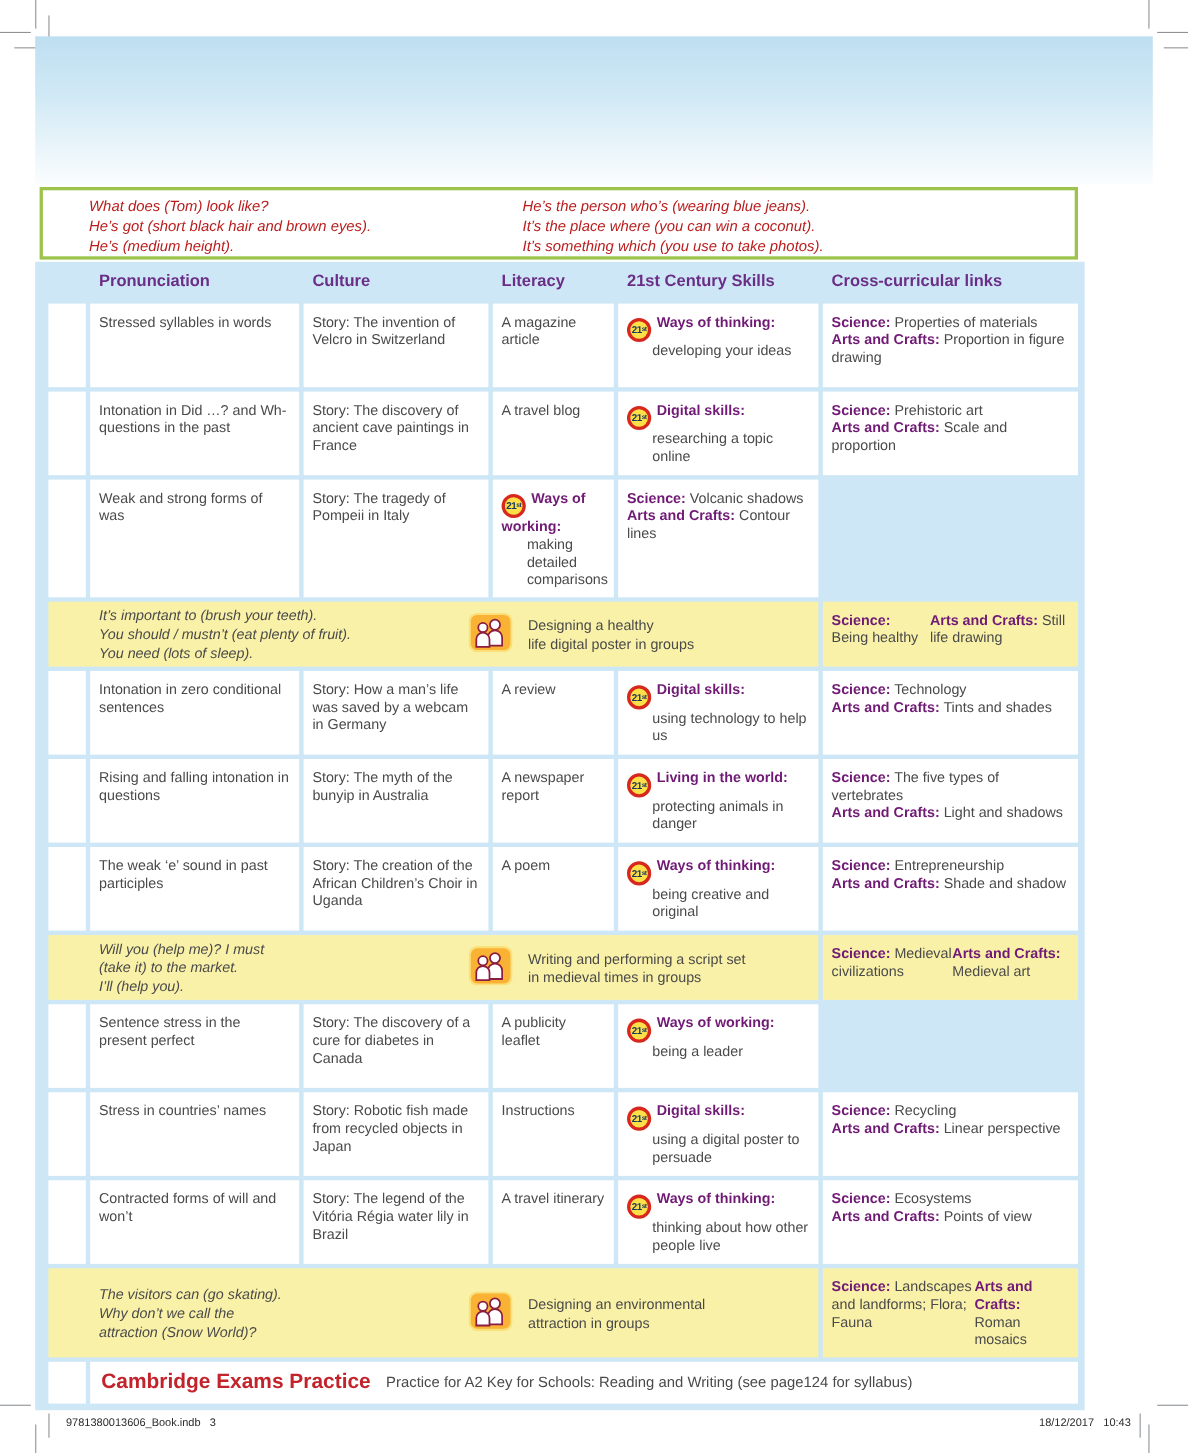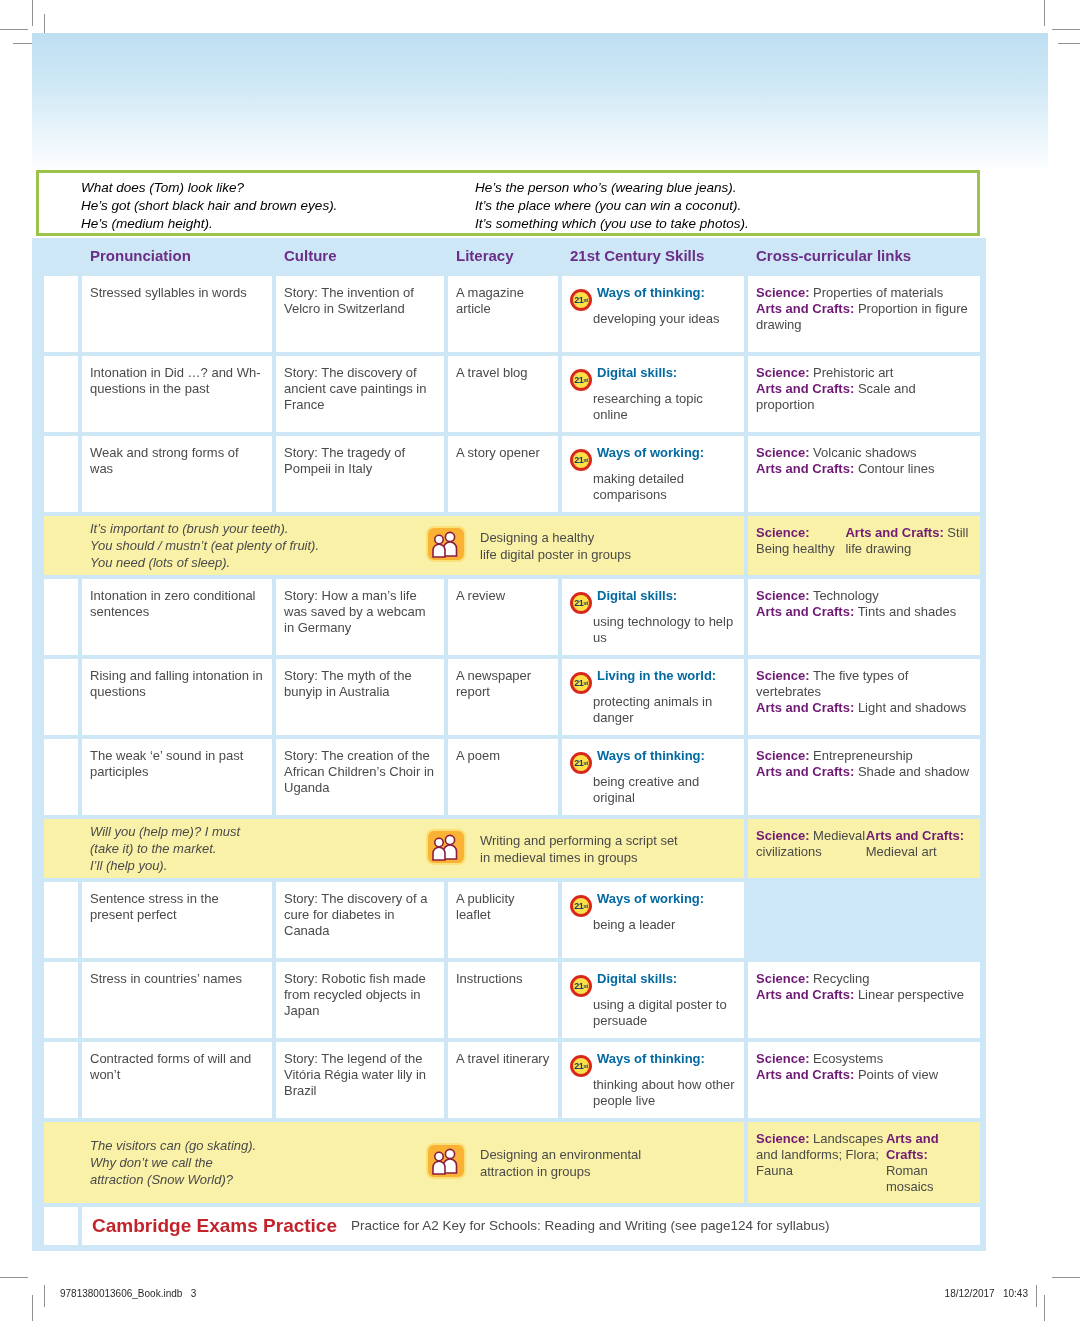--- a/index.html
+++ b/index.html
@@ -11,21 +11,21 @@
   .crop{position:absolute;background:#8f9396;}
   
   .gradient-band{
     position:absolute;left:32px;top:33px;width:1016px;height:135px;
     background:linear-gradient(180deg,#bedff1 0%,#cfe8f5 38%,#e9f5fa 75%,#fbfdfe 100%);
   }
   
   .grammar-box{
     position:absolute;left:36px;top:170px;width:944px;height:66px;box-sizing:border-box;
     background:#ffffff;border:3px solid #9cc34b;display:flex;
-    font-style:italic;font-size:13.5px;line-height:18px;color:#000000;
+    font-style:italic;font-size:13.5px;line-height:18px;color:#b91c1c;
   }
   .grammar-box .gcol{padding-top:6px;}
   .grammar-box .gcol.left{padding-left:42px;width:436px;box-sizing:border-box;}
   .grammar-box .gcol.right{padding-left:0;}
   
   .table-wrap{
     position:absolute;left:32px;top:238px;width:954px;box-sizing:border-box;
     background:#cde7f6;padding:0 6px 6px 12px;
   }
   .row{
@@ -38,21 +38,21 @@
   }
   .cell{
     background:#ffffff;padding:9px 8px 8px 8px;font-size:13px;line-height:16px;
     color:#4a4a4a;box-sizing:border-box;
   }
   .spacer-cell{padding:0;}
   .unit-row .cell{min-height:76px;}
   .unit-row .spacer-cell{min-height:76px;}
   .cross-cell b{color:#701a75;}
   .skills-cell .skill-text{display:block;margin-left:23px;}
-  .skills-cell b{color:#0369a1;}
+  .skills-cell b{color:#701a75;}
   
   .badge{display:inline-block;vertical-align:-6px;margin-right:5px;}
   .badge-inner{
     display:flex;align-items:center;justify-content:center;
     width:22px;height:22px;border-radius:50%;box-sizing:border-box;
     background:#fde047;border:3px solid #d8281e;
     color:#17355e;font-weight:bold;font-size:9px;font-style:normal;letter-spacing:-0.5px;
   }
   .badge-inner sup{font-size:6px;line-height:0;}
   
@@ -166,23 +166,20 @@
   </div>
 
   <div class="row unit-row">
     <div class="cell spacer-cell"></div>
     <div class="cell">
       <span>Weak and strong forms of was</span>
     </div>
     <div class="cell">
       <span>Story: The tragedy of Pompeii in Italy</span>
     </div>
-    <div class="cell">
-      <span>A story opener</span>
-    </div>
     <div class="cell skills-cell">
       <span class="badge"><span class="badge-inner">
               <span>21</span>
               <sup>st</sup>
             </span></span><b>Ways of working:</b>
       <span class="skill-text">making detailed comparisons</span>
     </div>
     <div class="cell cross-cell">
       <div><b>Science:</b> <span>Volcanic shadows</span></div>
       <div><b>Arts and Crafts:</b> <span>Contour lines</span></div>

